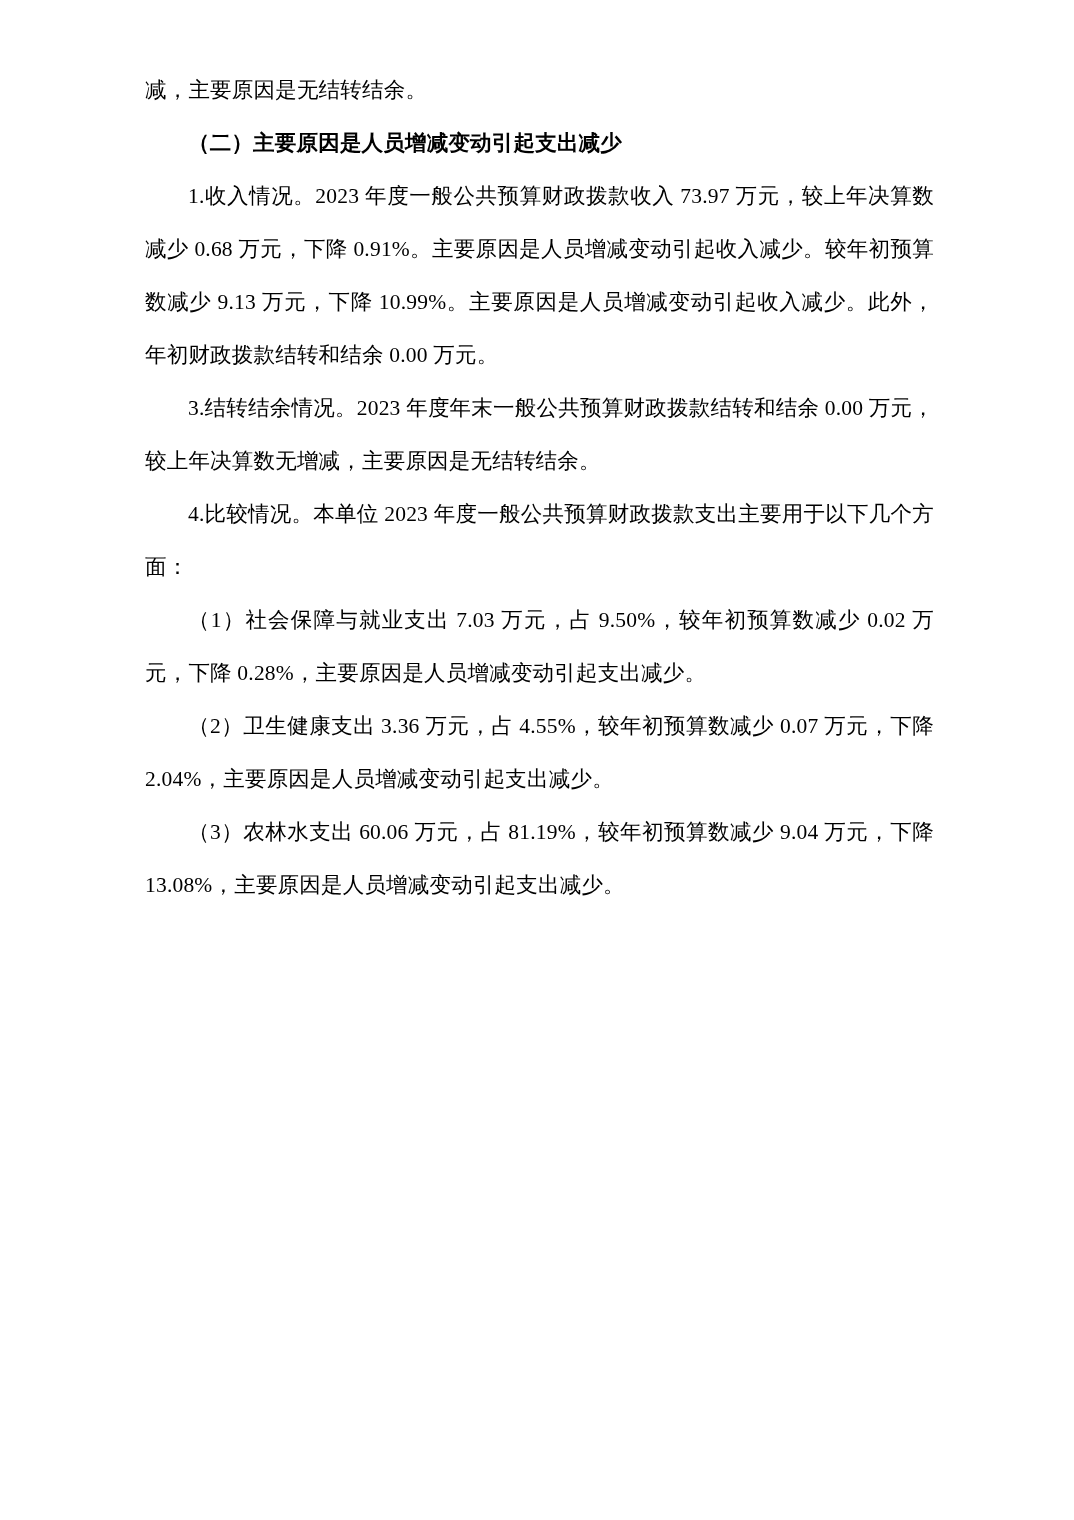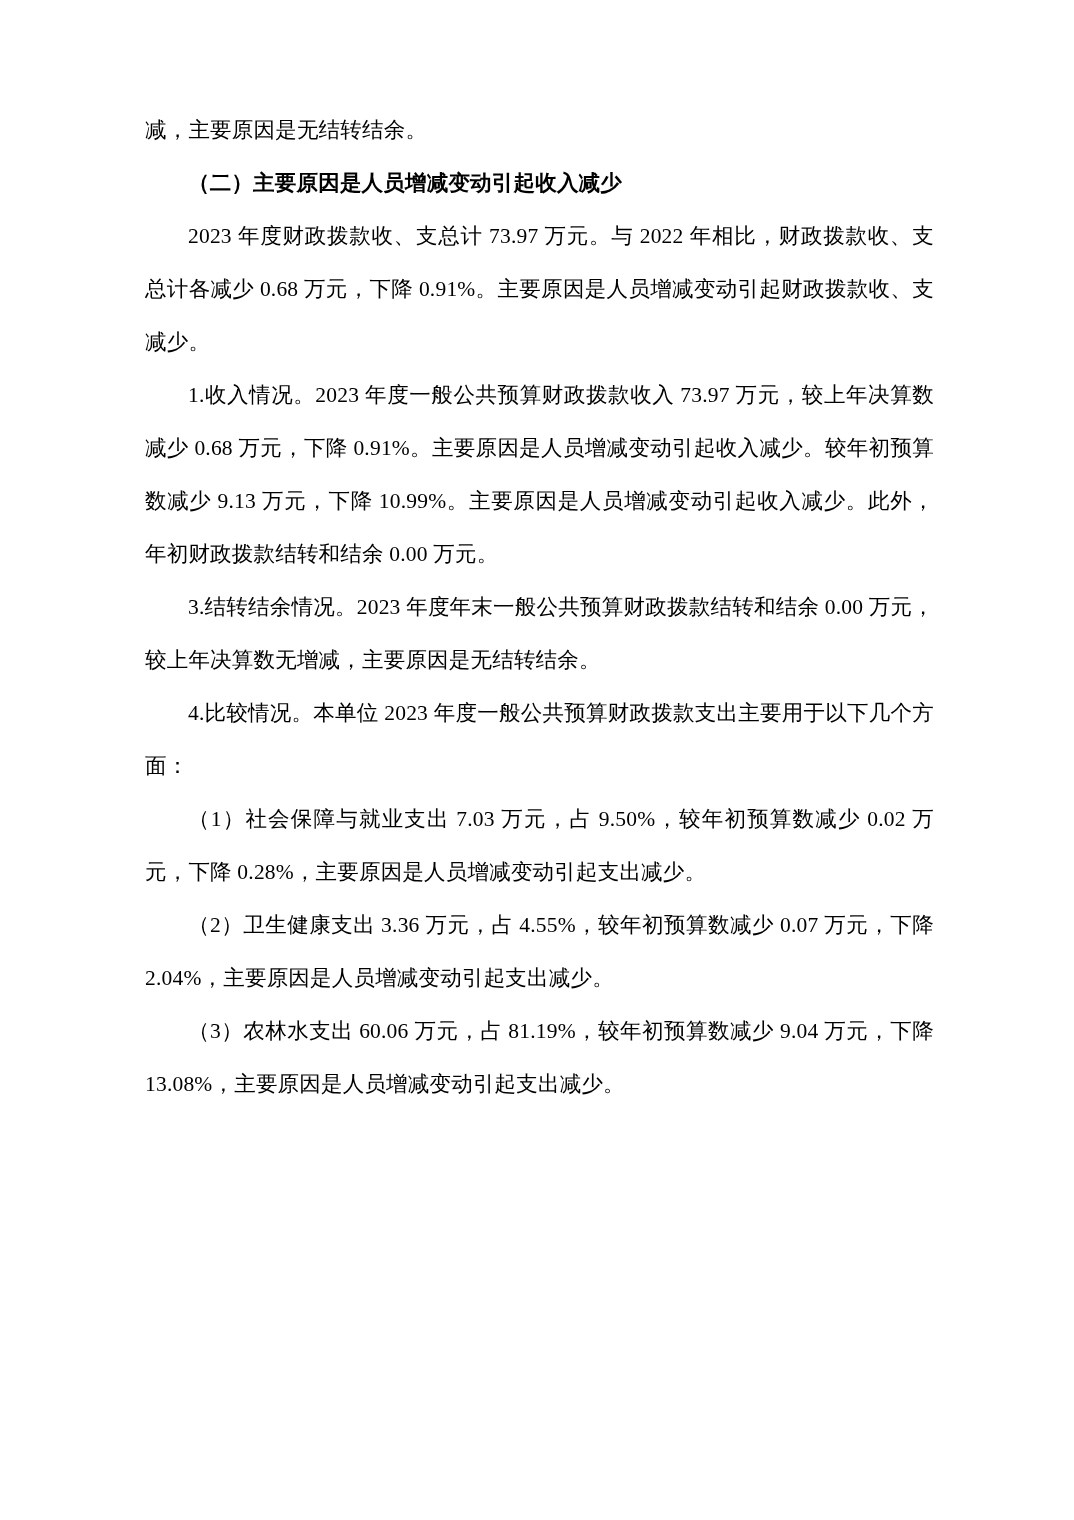--- a/index.html
+++ b/index.html
@@ -12,21 +12,21 @@
     height: 1520px;
     font-family: "Liberation Serif", "DejaVu Serif", serif;
     color: #000000;
     overflow: hidden;
   }
   .page {
     position: relative;
     width: 1074px;
     height: 1520px;
     box-sizing: border-box;
-    padding: 104px 140px 90px 145px;
+    padding: 64px 140px 90px 145px;
   }
   .doc-body {
     font-size: 21.5px;
     line-height: 53px;
     text-align: justify;
     text-justify: inter-ideograph;
     letter-spacing: 0.2px;
   }
   .para {
     margin: 0;
@@ -42,23 +42,22 @@
   }
 </style>
 </head>
 <body>
 
 <div class="page">
   <div class="doc-body">
 
     <p class="para">减，主要原因是无结转结余。</p>
 
-    <p class="para heading">（二）主要原因是人员增减变动引起收入减少</p>
+    <p class="para heading">（二）主要原因是人员增减变动引起支出减少</p>
 
-    <p class="para indent">2023 年度财政拨款收、支总计 73.97 万元。与 2022 年相比，财政拨款收、支总计各减少 0.68 万元，下降 0.91%。主要原因是人员增减变动引起财政拨款收、支减少。</p>
 
 
     <p class="para indent">1.收入情况。2023 年度一般公共预算财政拨款收入 73.97 万元，较上年决算数减少 0.68 万元，下降 0.91%。主要原因是人员增减变动引起收入减少。较年初预算数减少 9.13 万元，下降 10.99%。主要原因是人员增减变动引起收入减少。此外，年初财政拨款结转和结余 0.00 万元。</p>
 
 
     <p class="para indent">3.结转结余情况。2023 年度年末一般公共预算财政拨款结转和结余 0.00 万元，较上年决算数无增减，主要原因是无结转结余。</p>
 
     <p class="para indent">4.比较情况。本单位 2023 年度一般公共预算财政拨款支出主要用于以下几个方面：</p>
 
     <p class="para indent">（1）社会保障与就业支出 7.03 万元，占 9.50%，较年初预算数减少 0.02 万元，下降 0.28%，主要原因是人员增减变动引起支出减少。</p>

